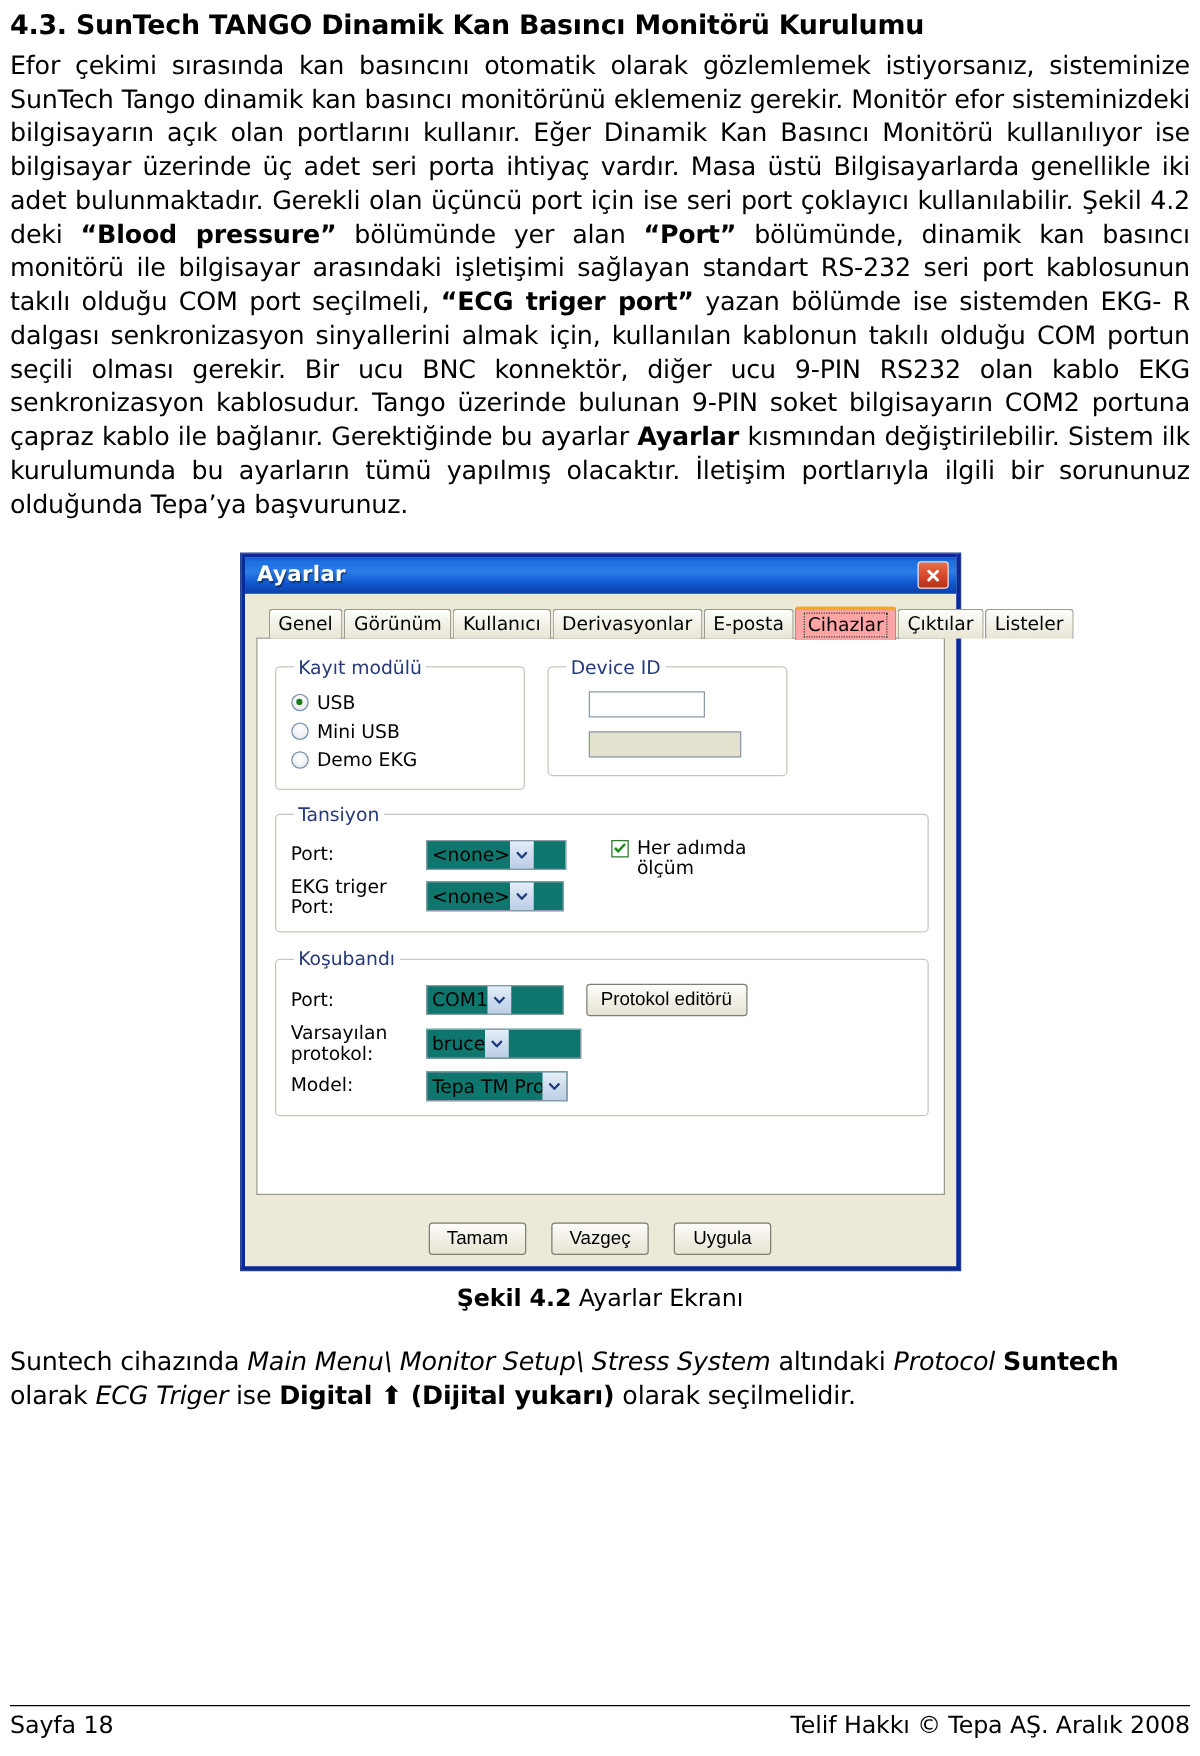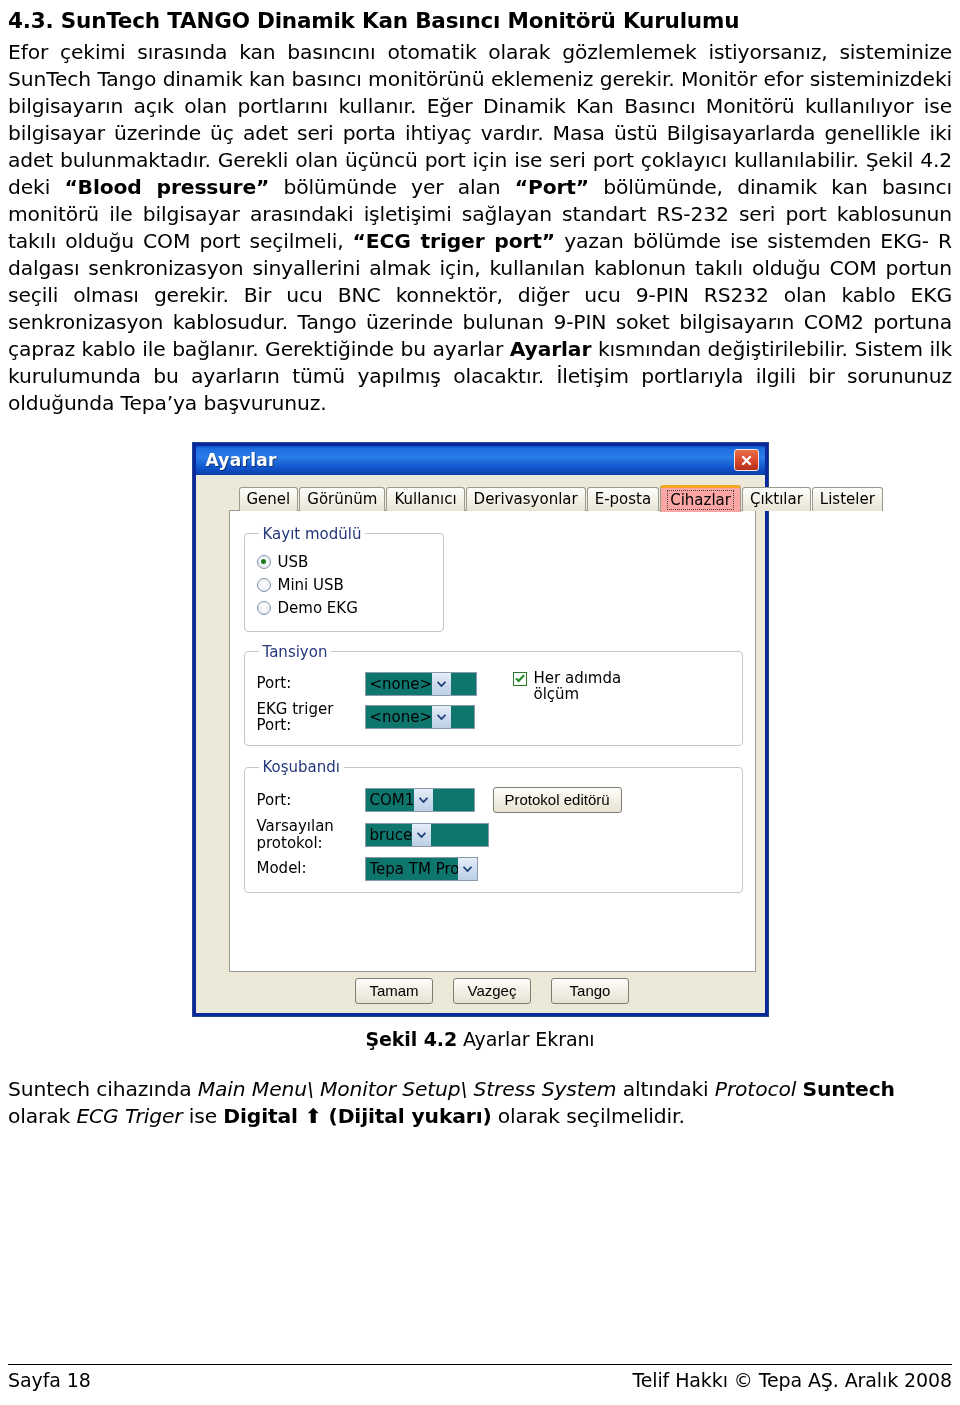--- a/index.html
+++ b/index.html
@@ -93,21 +93,20 @@
     cursor: pointer;
     margin-right: 2px;
   }
   .close-btn svg { display:block; }
 
   .dlg-body {
     padding: 10px 9px 9px 9px;
     height: calc(100% - 32px);
     display: flex;
     flex-direction: column;
-    margin-left: 24px;
   }
 
   
   .tabstrip {
     display: flex;
     align-items: flex-end;
     padding-left: 10px;
     height: 26px;
     position: relative;
     z-index: 3;
@@ -242,21 +241,21 @@
     cursor: pointer;
     color: #000;
     white-space: nowrap;
   }
   #btn-protokol { margin-left: 18px; }
 
   .dlg-footer {
     display: flex;
     justify-content: center;
     gap: 20px;
-    padding-top: 6px;
+    padding-top: 22px;
   }
   .dlg-footer .btn { min-width: 78px; text-align: center; }
 
   
   .trailer {
     margin-top: 26px;
     font-size: 20.3px;
     line-height: 1.33;
     letter-spacing: -0.15px;
   }
@@ -343,20 +342,25 @@
               <div class="radio-row">
                 <span class="radio"></span>
                 <span class="radio-label">Mini USB</span>
               </div>
               <div class="radio-row">
                 <span class="radio"></span>
                 <span class="radio-label">Demo EKG</span>
               </div>
             </fieldset>
 
+            <fieldset class="grp" id="grp-device">
+              <legend>Device ID</legend>
+              <div class="devfield white"></div>
+              <div class="devfield disabled"></div>
+            </fieldset>
 
           </div>
 
           <fieldset class="grp" id="grp-tansiyon">
             <legend>Tansiyon</legend>
 
             <div style="display:flex;">
               <div style="flex:none;">
                 <div class="field-row">
                   <span class="field-label">Port:</span>
@@ -442,21 +446,21 @@
                 </span>
               </div>
             </div>
           </fieldset>
 
         </div>
 
         <div class="dlg-footer">
           <button class="btn">Tamam</button>
           <button class="btn">Vazgeç</button>
-          <button class="btn">Tango</button>
+          <button class="btn">Uygula</button>
         </div>
 
       </div>
     </div>
 
     <div class="fig-caption"><span class="fig-num">Şekil 4.2</span><span> Ayarlar Ekranı</span></div>
   </div>
 
   <div class="trailer"><span>Suntech cihazında </span><i>Main Menu\ Monitor Setup\ Stress System</i><span> altındaki </span><i>Protocol</i><span>  </span><b>Suntech</b><span> olarak </span><i>ECG Triger</i><span> ise </span><b>Digital ⬆ (Dijital yukarı)</b><span> olarak seçilmelidir.</span></div>
 

